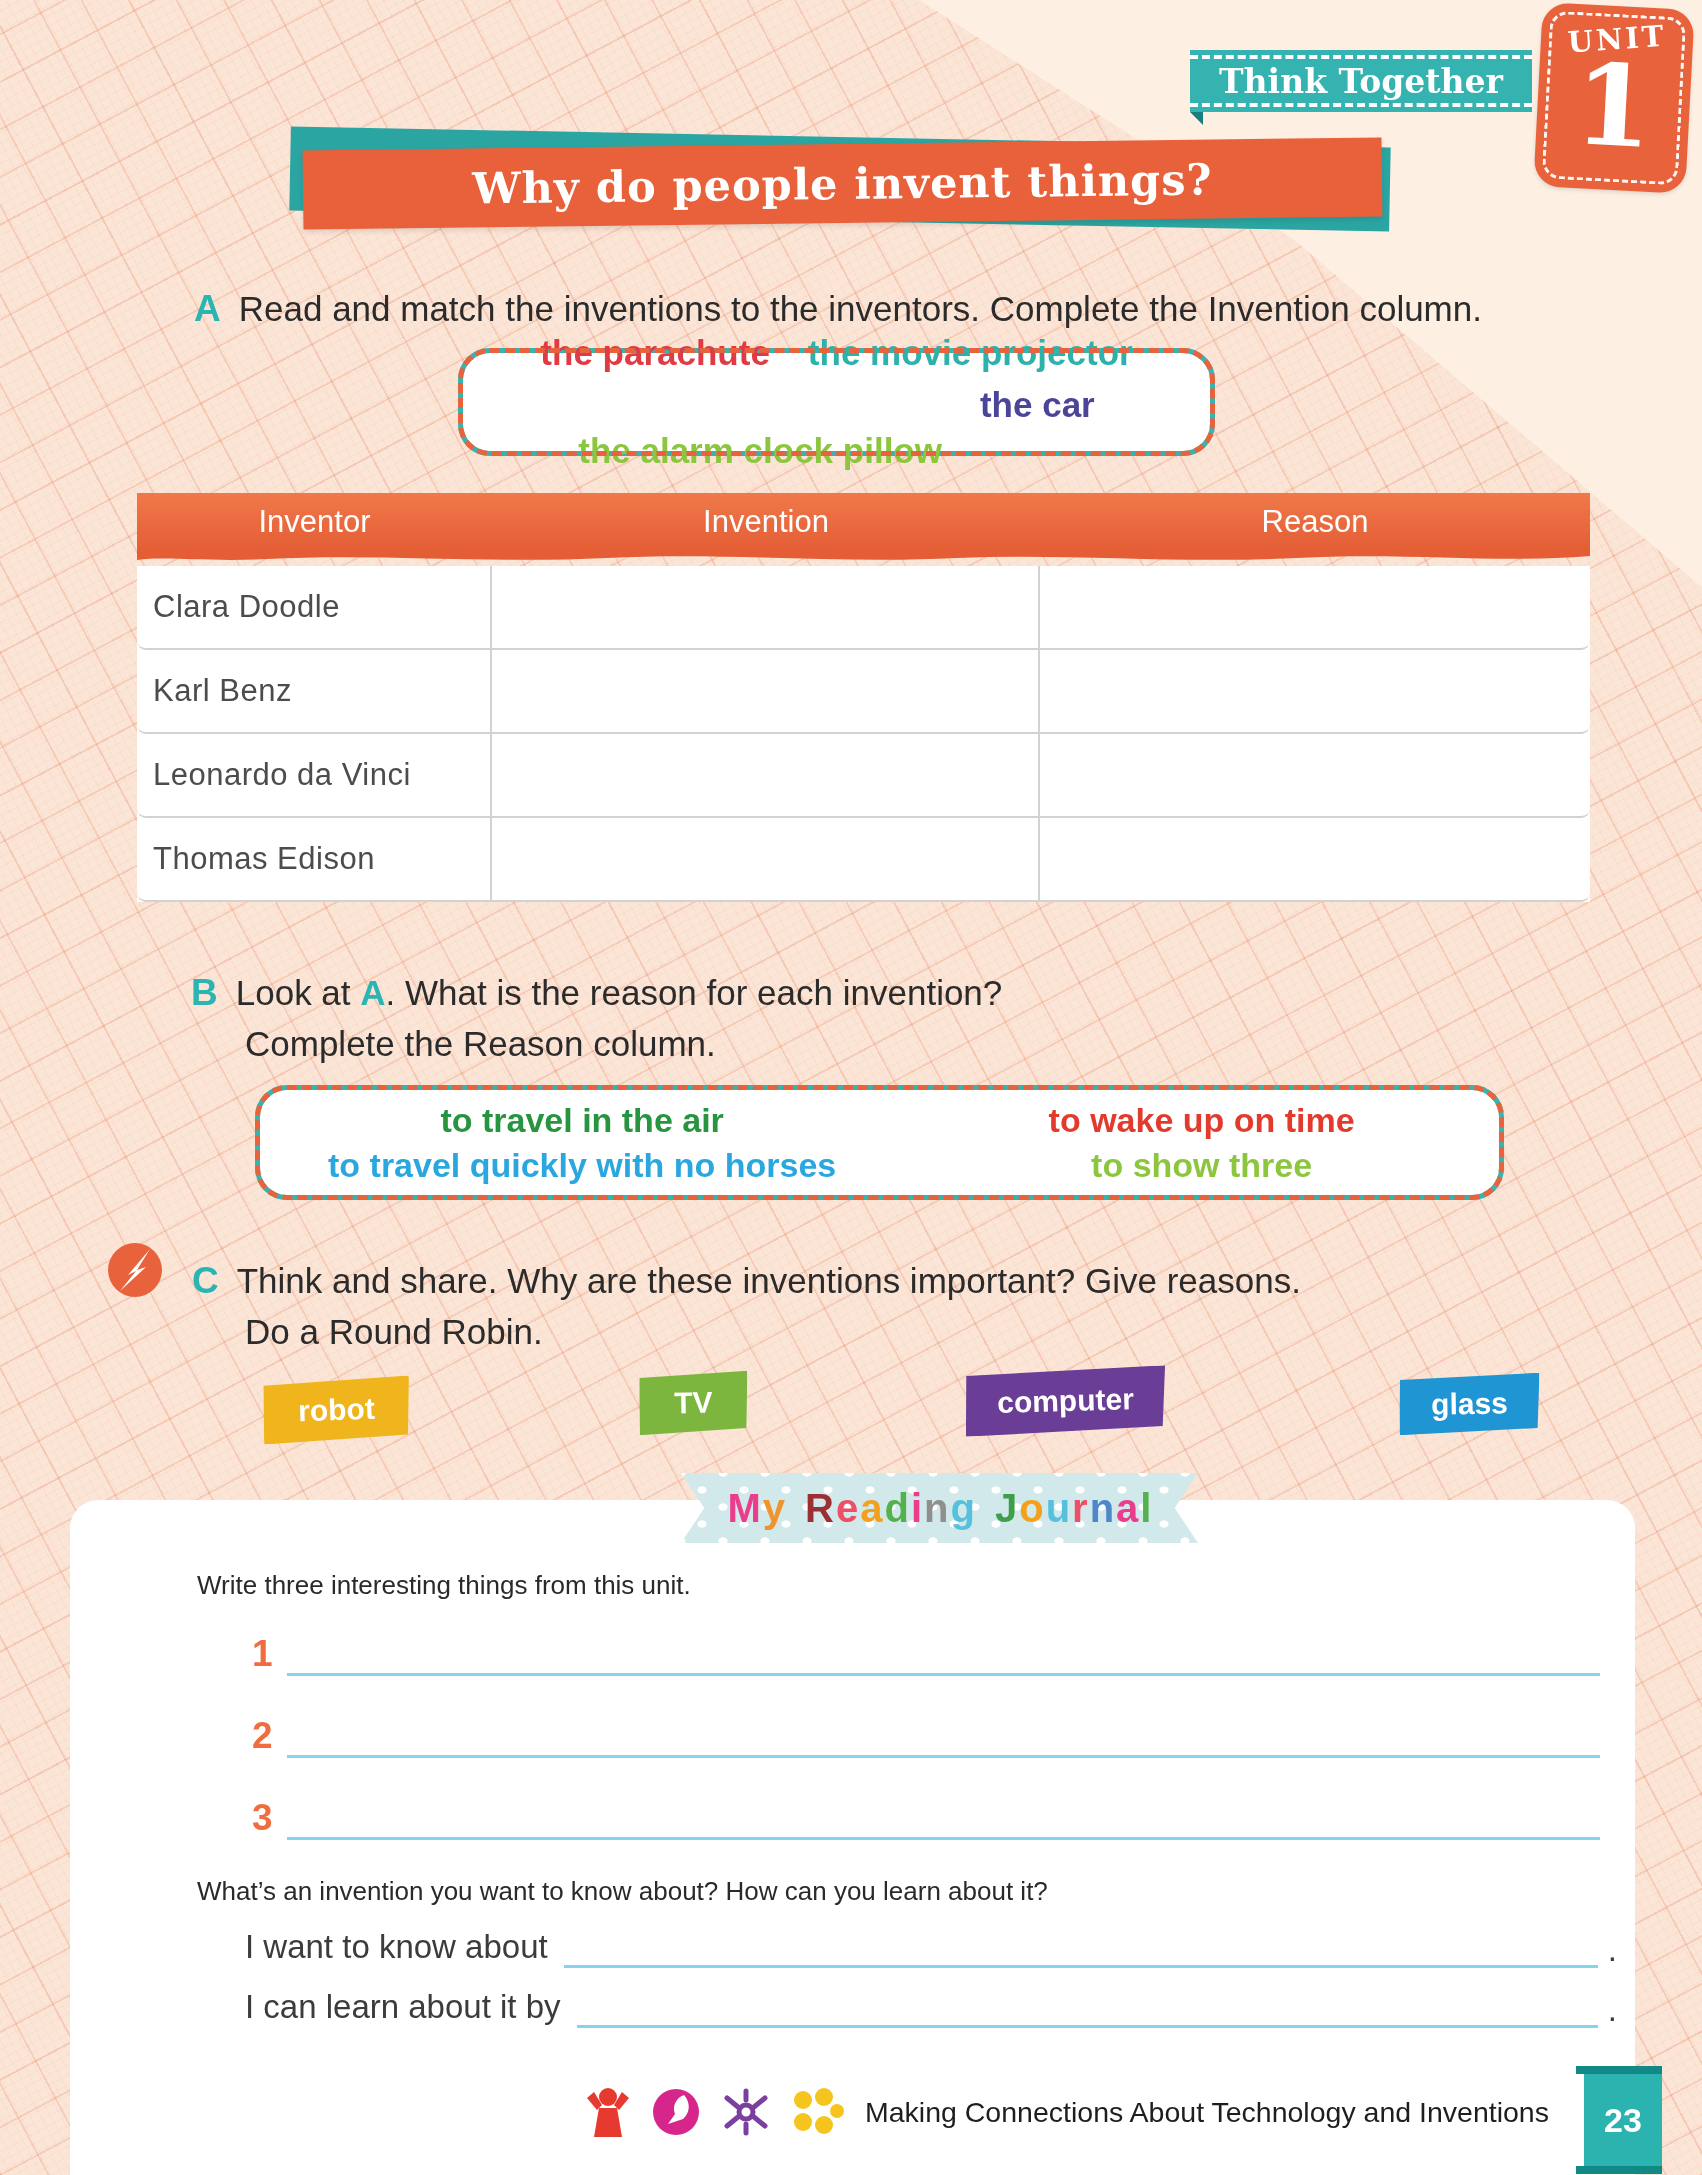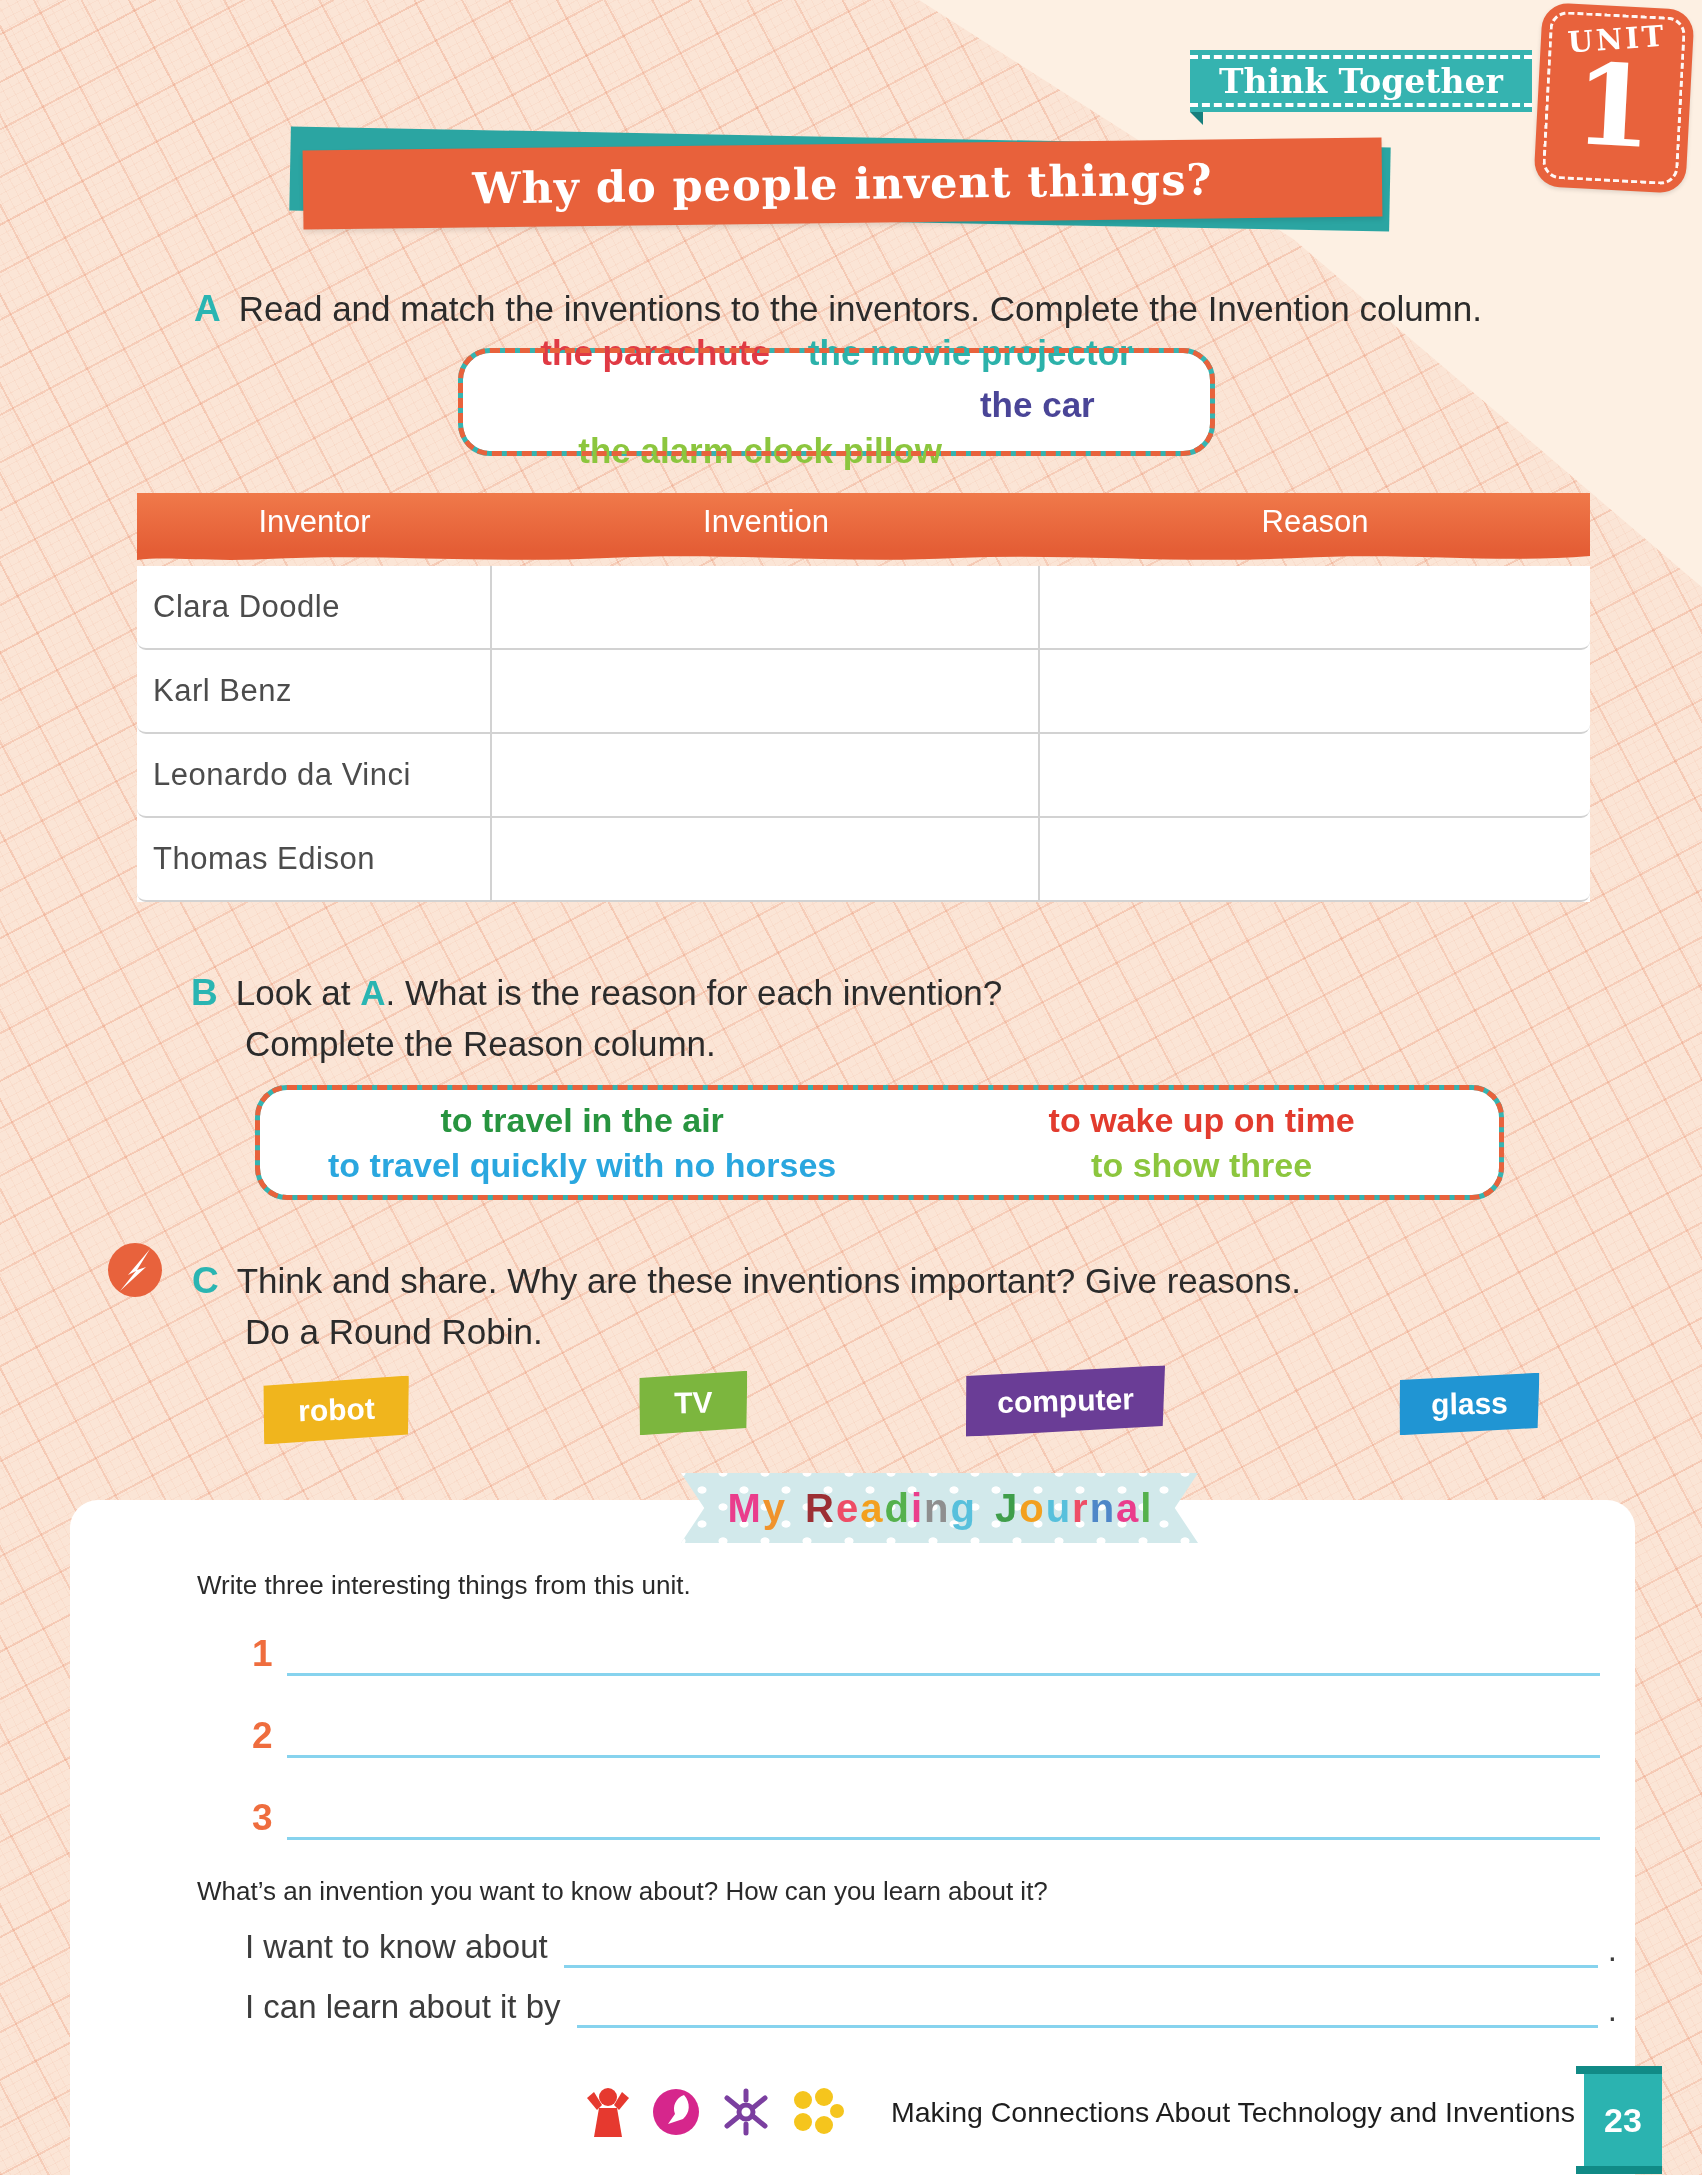--- a/index.html
+++ b/index.html
@@ -94,21 +94,21 @@
   .j-line{display:flex;align-items:flex-end;height:82px;}
   .j-num{color:#ef6d3e;font-weight:bold;font-size:37px;margin:0 14px 4px 0;line-height:1;}
   .j-rule{flex:1;border-bottom:3px solid #87d3ee;}
   .f-lines{left:245px;top:1908px;width:1372px;z-index:2;}
   .f-line{display:flex;align-items:flex-end;height:60px;}
   .f-label{color:#3c3c3c;font-size:33px;margin:0 16px 2px 0;line-height:1.15;white-space:nowrap;}
   .f-end{color:#3c3c3c;font-size:33px;margin:0 0 2px 10px;line-height:1;}
 
   
   .footer{left:585px;top:2076px;height:72px;display:flex;align-items:center;gap:20px;z-index:3;}
-  .footer .ftext{color:#1e1e1e;font-size:28.5px;margin-left:26px;white-space:nowrap;}
+  .footer .ftext{color:#1e1e1e;font-size:28.5px;margin-left:0;white-space:nowrap;}
   .ptab{left:1584px;top:2066px;width:78px;height:108px;background:#2bb3b0;z-index:3;
     display:flex;align-items:center;justify-content:center;color:#fff;font-weight:bold;font-size:34px;}
   .ptab::before{content:'';position:absolute;top:0;left:-8px;right:0;height:8px;background:#118a86;}
   .ptab::after{content:'';position:absolute;bottom:0;left:-8px;right:0;height:8px;background:#118a86;}
 </style>
 </head>
 <body>
 
 <div class="page">
   <div class="bg-wedge"></div>

